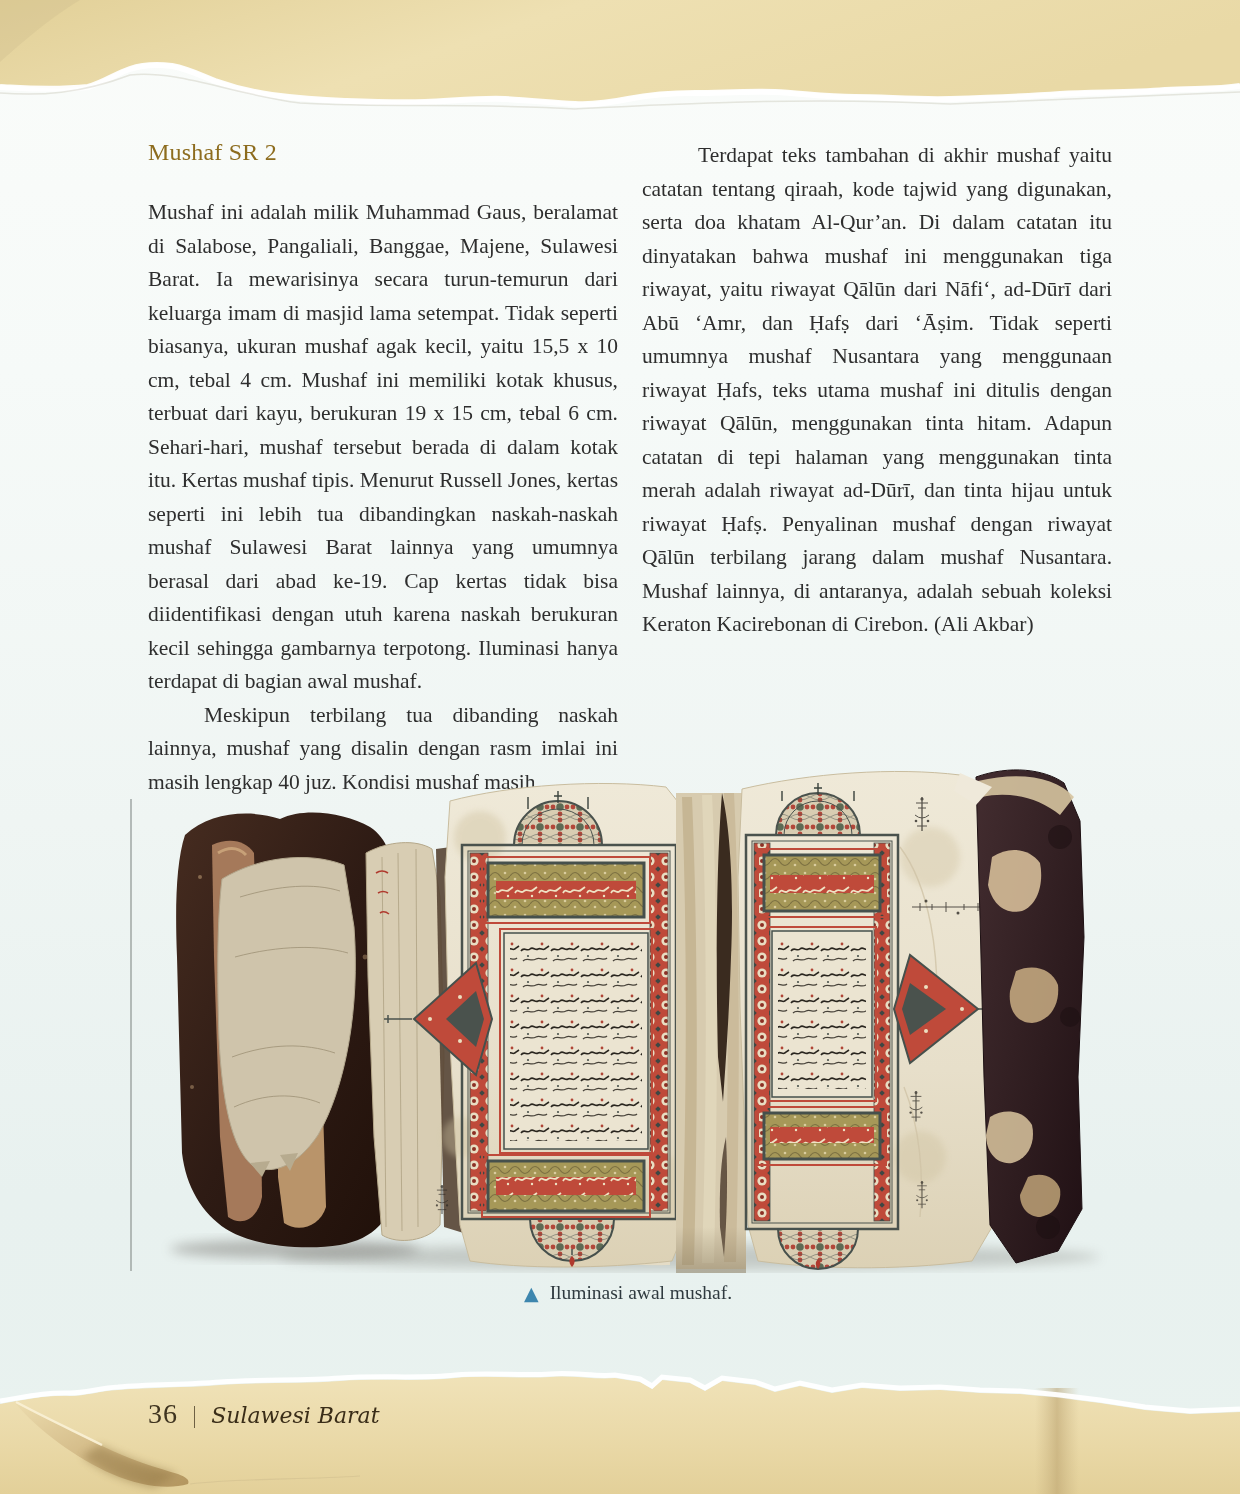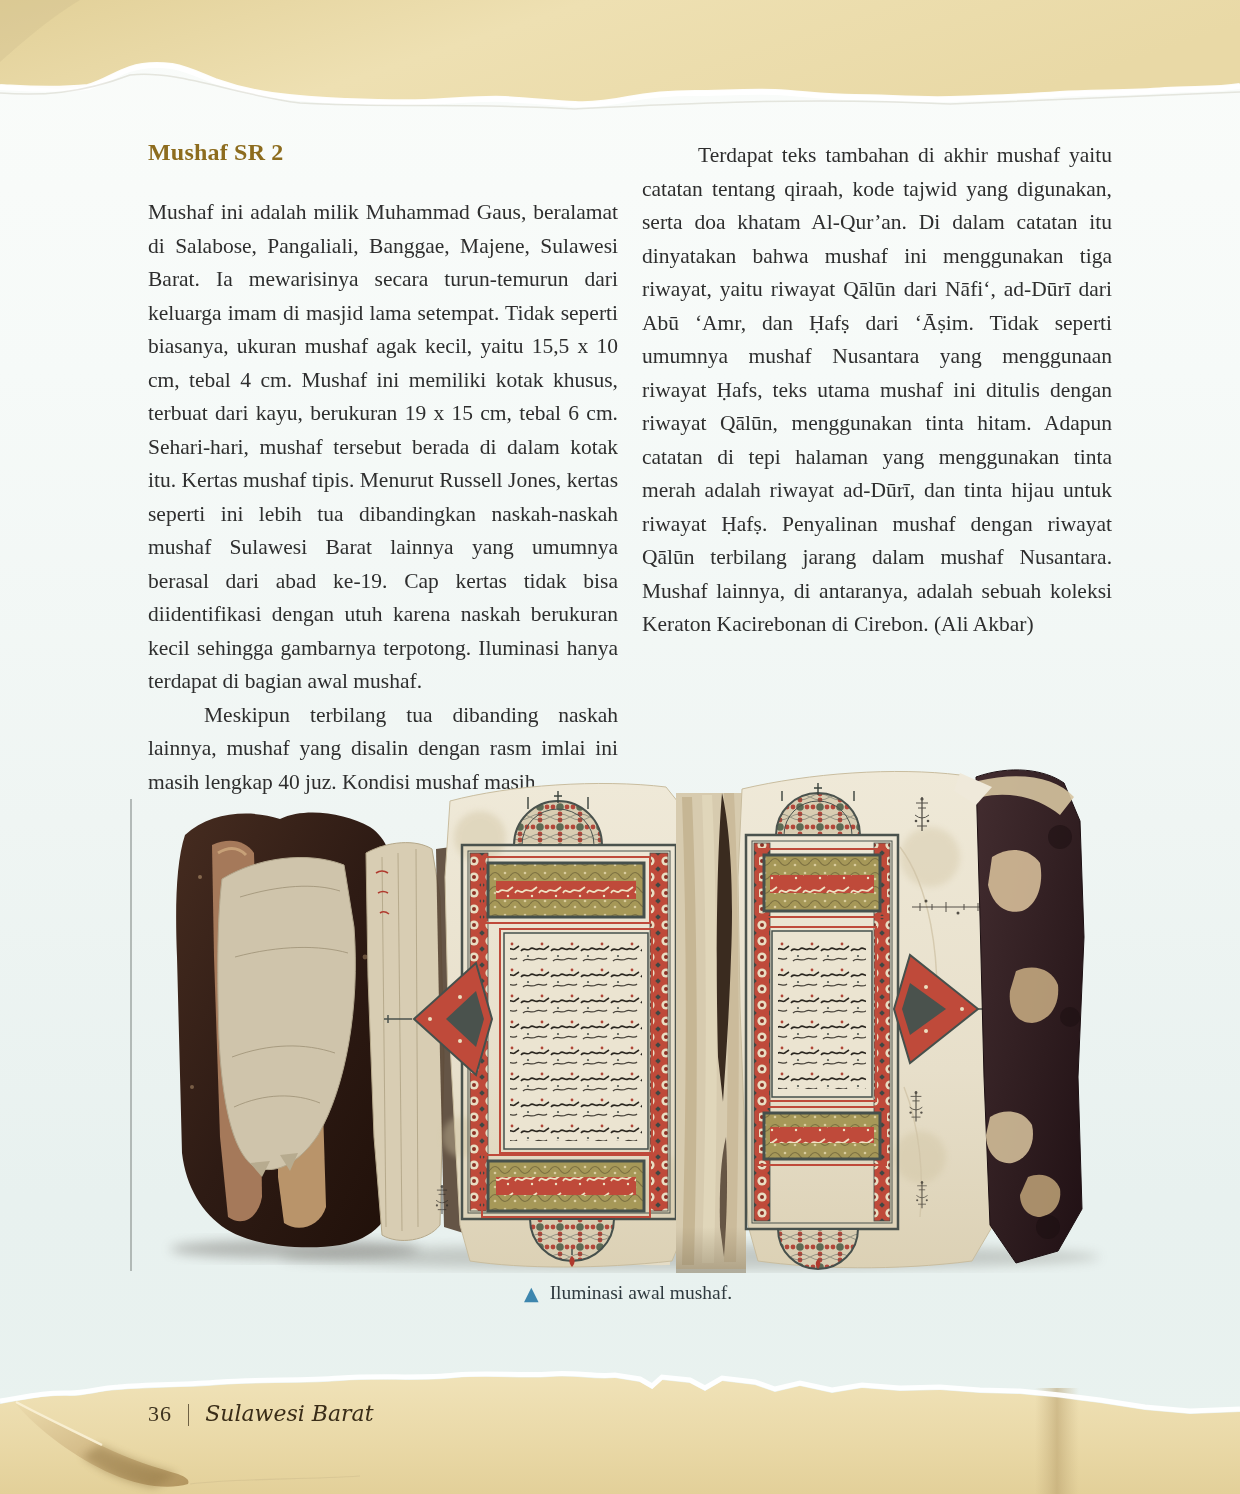--- a/index.html
+++ b/index.html
@@ -7,41 +7,41 @@
     position:relative;width:1240px;height:1494px;overflow:hidden;
     background:linear-gradient(180deg,#fafcfa 0%,#f6faf8 25%,#eff5f3 55%,#e8f1ef 80%,#e9f2ef 100%);
     font-family:"Liberation Serif",serif;
   }
   svg{display:block;}
   .band{position:absolute;left:0;width:1240px;pointer-events:none;}
   .band-top{top:0;height:130px;}
   .band-bottom{top:1360px;height:134px;}
   .heading{
     position:absolute;left:148px;top:139px;width:470px;
-    font-size:24px;font-weight:bold;color:#8d6c1e;letter-spacing:.2px;
+    font-size:24px;font-weight:normal;color:#8d6c1e;letter-spacing:.2px;
   }
   .col{
     position:absolute;width:470px;color:#2e2e2e;
     font-size:21.5px;line-height:33.5px;text-align:justify;
   }
   .col p{margin:0;}
   .col-left{left:148px;top:196px;}
   .col-right{left:642px;top:139px;}
   .indent{text-indent:56px;}
   .photo{position:absolute;left:130px;top:757px;width:980px;height:516px;}
   .caption{
     position:absolute;left:524px;top:1282px;display:flex;align-items:center;
     color:#2f3a3f;font-size:19.5px;
   }
   .cap-tri{color:#3d86ae;font-size:19px;margin-right:11px;line-height:1;font-family:"DejaVu Sans",sans-serif;}
   .footer{
     position:absolute;left:148px;top:1398px;display:flex;align-items:baseline;
     color:#3f3420;z-index:5;
   }
-  .footer .pnum{font-size:22px;letter-spacing:1px;}
+  .footer .pnum{font-size:28px;letter-spacing:1px;}
   .footer .sep{font-size:26px;font-weight:300;margin:0 14px;color:#4a3d26;transform:scaleX(.6);}
   .footer .section{font-size:22px;font-style:italic;font-family:"DejaVu Serif",serif;color:#3a2d18;}
 </style>
 </head>
 <body>
 
 <div class="page">
 
   <svg class="band band-top" viewBox="0 0 1240 130" preserveAspectRatio="none">
     <defs>

